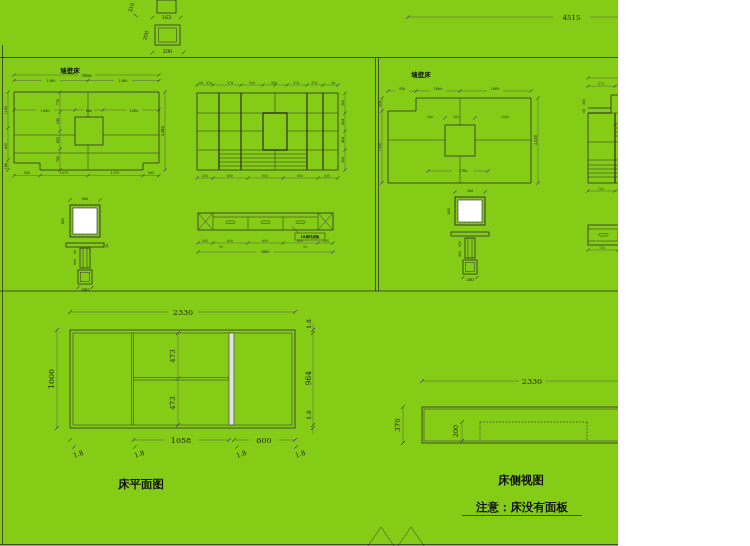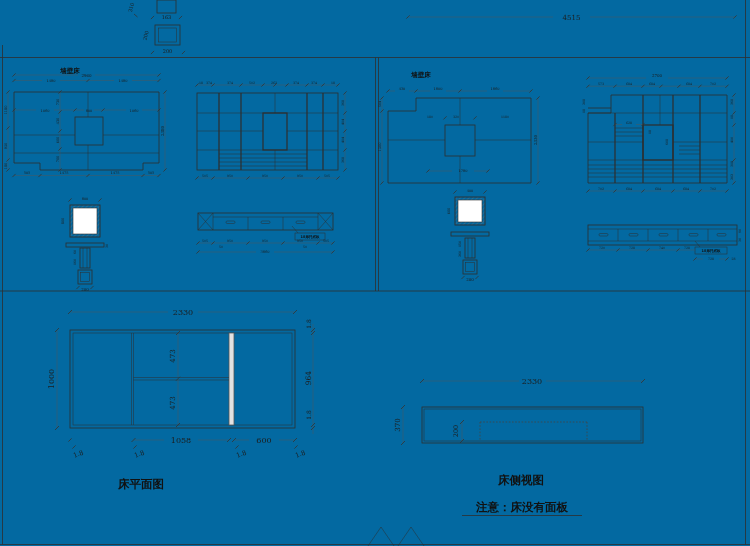--- a/index.html
+++ b/index.html
@@ -1,16 +1,16 @@
 <!DOCTYPE html>
 <html><head>
 <meta charset="utf-8">
 <style>
   html,body{margin:0;padding:0;background:#ffffff}
-  .sheet{position:relative;width:750px;height:546px;background:#0369a1;overflow:hidden}
+  .sheet{position:relative;width:618px;height:546px;background:#84cc16;overflow:hidden}
   svg{position:absolute;left:0;top:0}
   .ln{stroke:#2e2e2e;stroke-width:.8;fill:none}
   .lt{stroke:#2e2e2e;stroke-width:.5;fill:none}
   .lk{stroke:#2e2e2e;stroke-width:1.2;fill:none}
   .dl{stroke:#555;stroke-width:.45;fill:none}
   .tk{stroke:#333;stroke-width:.8;fill:none}
   .dsh{stroke:#444;stroke-width:.8;fill:none;stroke-dasharray:1.6 1.6}
   .gr{fill:#e2e2e2;stroke:#555;stroke-width:.8}
   text{font-family:"DejaVu Serif","Liberation Serif",serif;fill:#1d1d1d;text-anchor:middle}
   .t32{font-size:3.2px}.t35{font-size:3.5px}.t4{font-size:4px}

